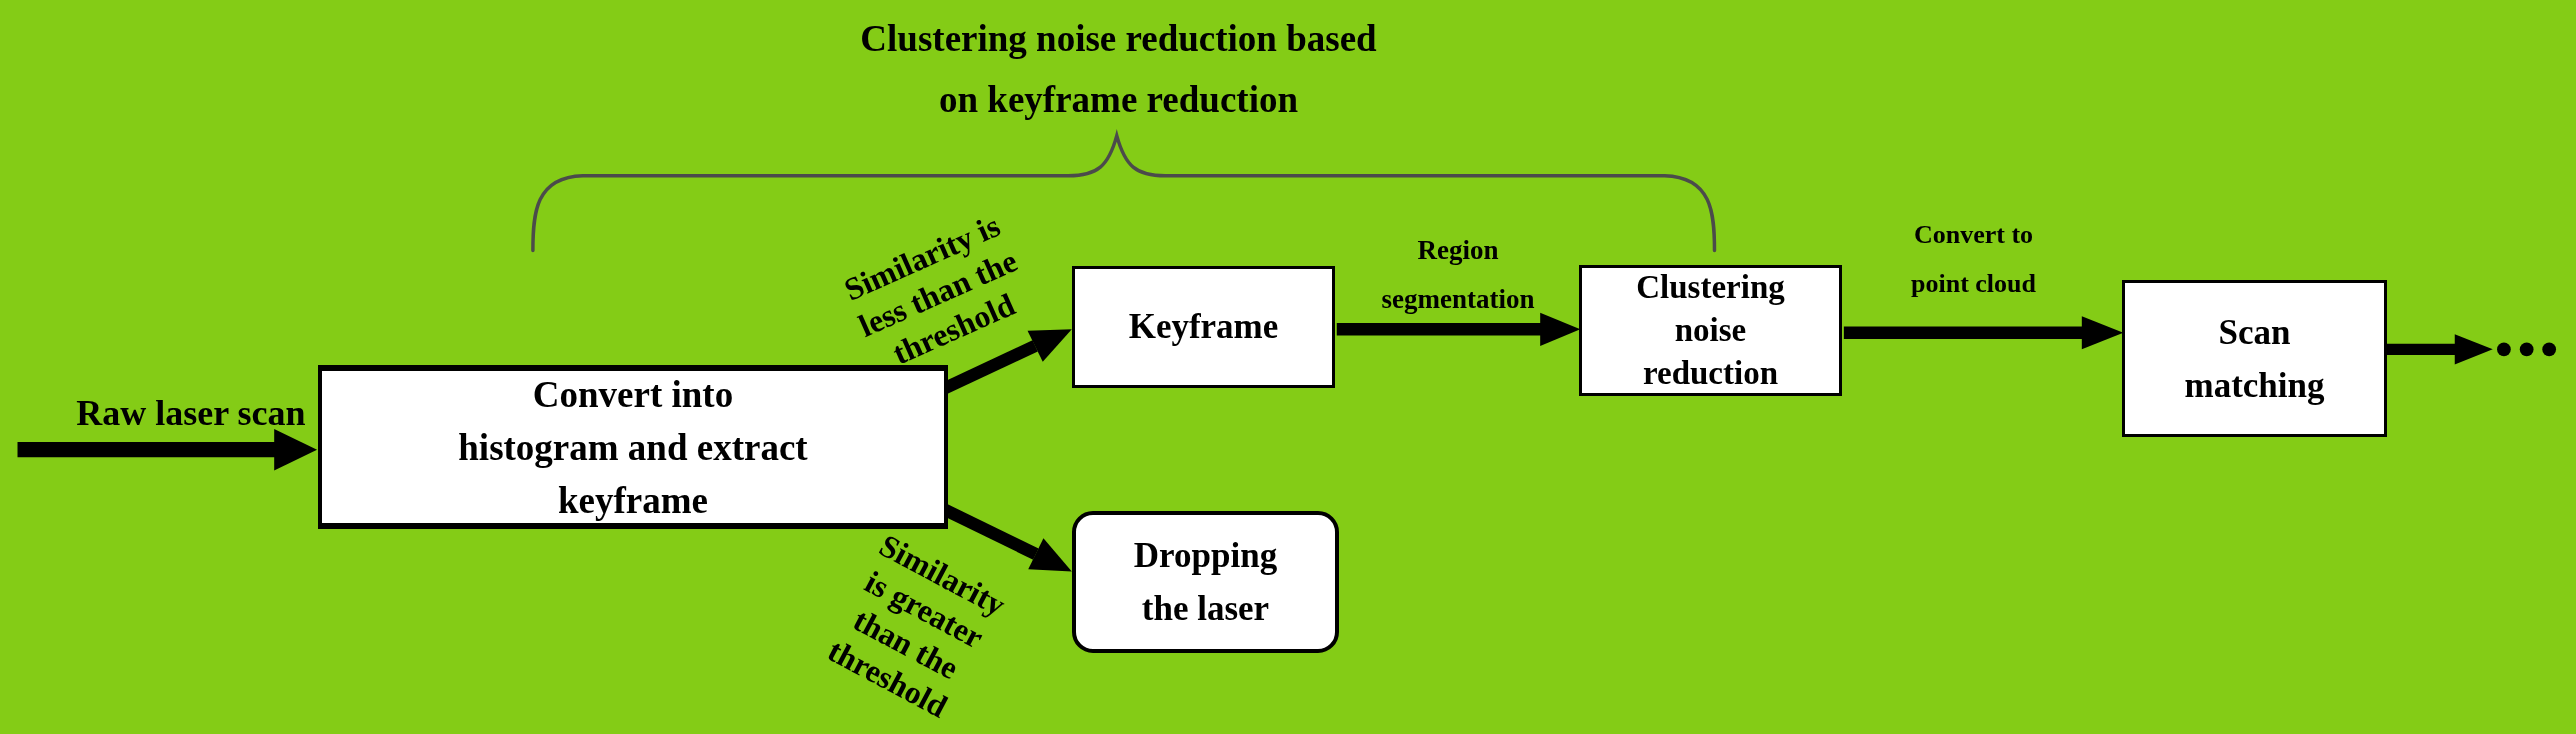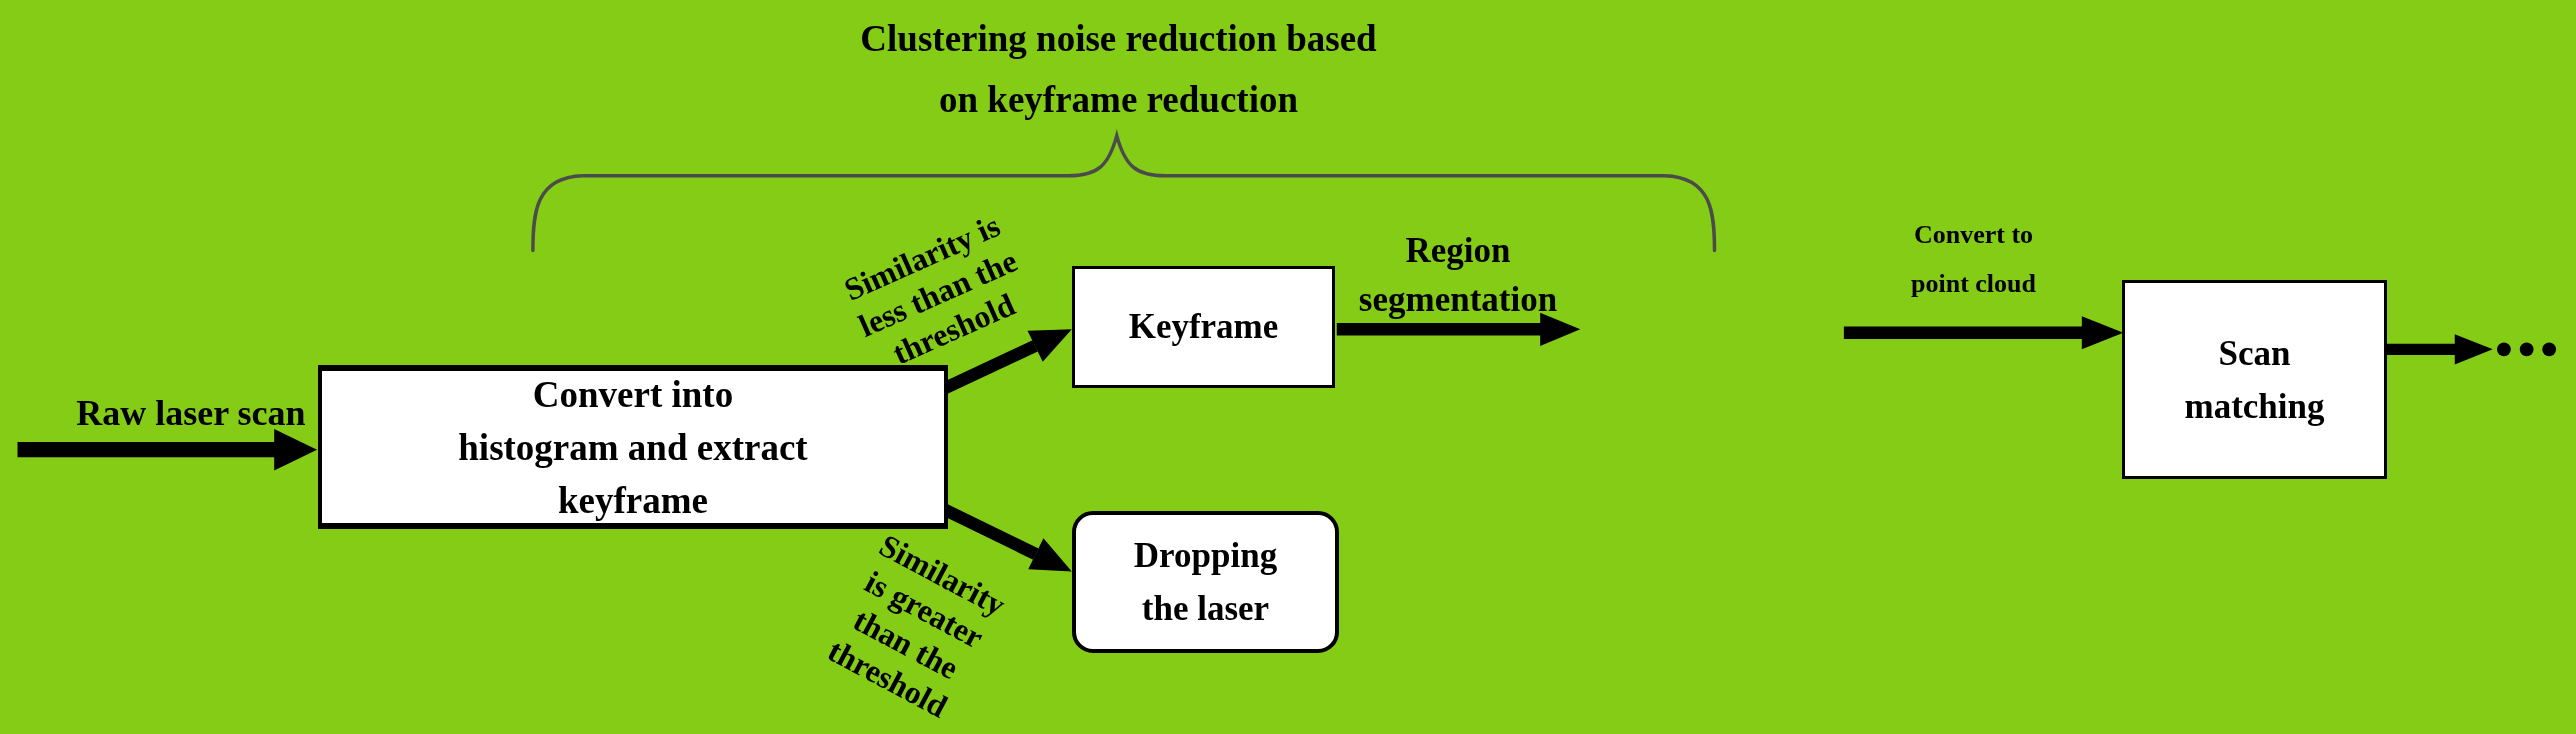--- a/index.html
+++ b/index.html
@@ -41,21 +41,21 @@
   }
   .node-keyframe {
     left: 1072px; top: 266px; width: 263px; height: 122px;
     font-size: 35px; line-height: 42px;
   }
   .node-clustering {
     left: 1579px; top: 265px; width: 263px; height: 131px;
     font-size: 33px; line-height: 43px;
   }
   .node-scan-matching {
-    left: 2122px; top: 280px; width: 265px; height: 199px;
+    left: 2122px; top: 280px; width: 265px; height: 157px;
     font-size: 35px; line-height: 53px;
   }
   .node-dropping {
     left: 1072px; top: 511px; width: 267px; height: 142px;
     border-width: 4.2px;
     font-size: 35px; line-height: 53px; border-radius: 21px;
   }
   .brace-title {
     position: absolute;
     left: 738px; top: 8.3px; width: 761px;
@@ -65,21 +65,21 @@
   .label-raw {
     position: absolute;
     left: 12.5px; top: 392px; width: 293px;
     text-align: right;
     font-size: 36px; line-height: 42px;
   }
   .label-region {
     position: absolute;
     left: 1337px; top: 226px; width: 242px;
     text-align: center;
-    font-size: 35px; line-height: 49px;
+    font-size: 27px; line-height: 49px;
   }
   .label-convert-cloud {
     position: absolute;
     left: 1856px; top: 210px; width: 235px;
     text-align: center;
     font-size: 26px; line-height: 49px;
   }
   .label-sim-less {
     position: absolute;
     left: 810px; top: 235px; width: 256px;
@@ -176,20 +176,25 @@
 
   <div class="node node-keyframe">
     <div>Keyframe</div>
   </div>
 
   <div class="label-region">
     <div>Region</div>
     <div>segmentation</div>
   </div>
 
+  <div class="node node-clustering">
+    <div>Clustering</div>
+    <div>noise</div>
+    <div>reduction</div>
+  </div>
 
   <div class="label-convert-cloud">
     <div>Convert to</div>
     <div>point cloud</div>
   </div>
 
   <div class="node node-scan-matching">
     <div>Scan</div>
     <div>matching</div>
   </div>

